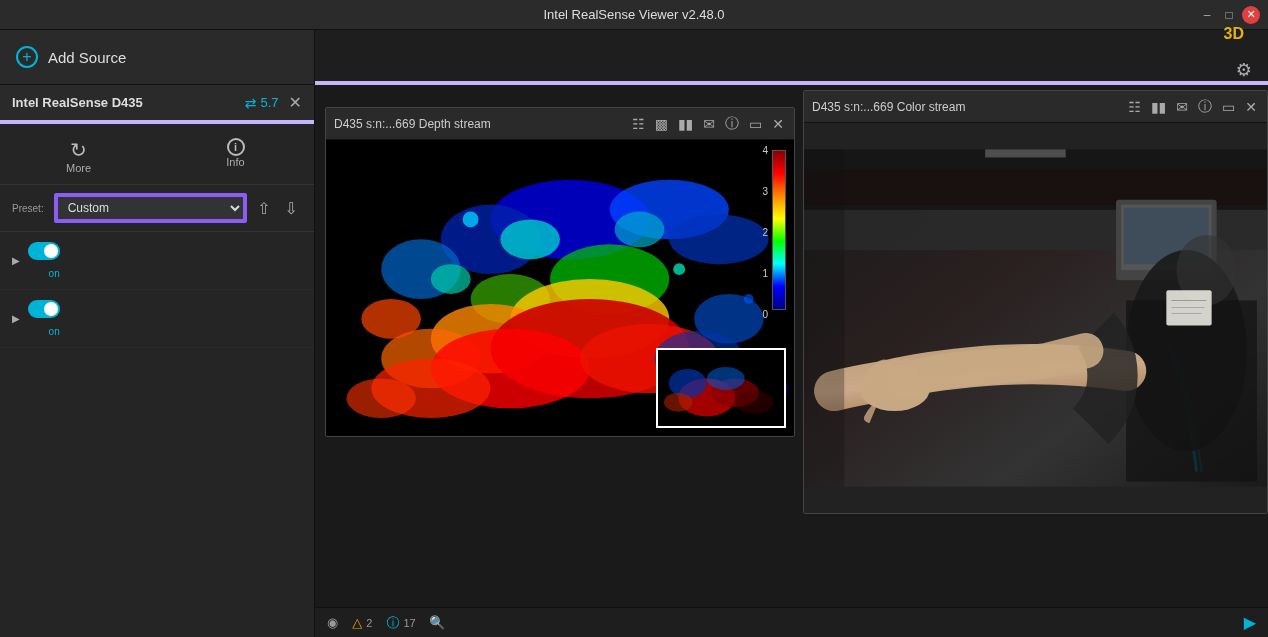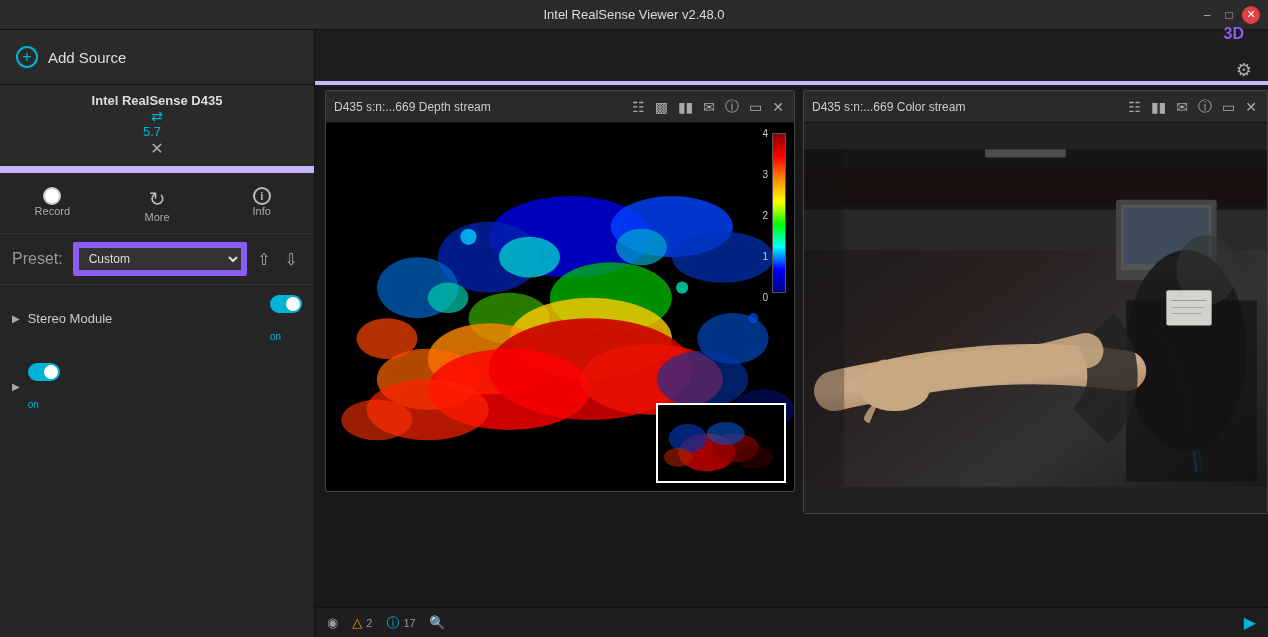--- a/index.html
+++ b/index.html
@@ -105,22 +105,21 @@
     #device-panel {
       flex: 1;
       overflow-y: auto;
     }
 
     #device-header {
       display: flex;
       align-items: center;
       padding: 8px 12px;
       background: #2a2a2a;
-      border-bottom: 7px solid #c4b5fd;
-      flex-direction: column;
+      border-bottom: 4px solid #c4b5fd;
     }
     #device-name {
       font-size: 13px;
       color: #ddd;
       font-weight: 600;
       flex: 1;
     }
     .usb-icon {
       color: #00b4d8;
       font-size: 14px;
@@ -159,28 +158,28 @@
 
     
     #preset-row {
       display: flex;
       align-items: center;
       padding: 8px 12px;
       border-bottom: 1px solid #333;
       gap: 6px;
     }
     #preset-label {
-      font-size: 16px;
+      font-size: 10px;
       color: #999;
       margin-right: 4px;
     }
     #preset-select {
       flex: 1;
       background: #333;
-      border: 6px solid #8b5cf6;
+      border: 4px solid #8b5cf6;
       color: #ddd;
       padding: 3px 6px;
       font-size: 12px;
       border-radius: 2px;
       cursor: pointer;
     }
     .preset-icon-btn {
       background: none;
       border: none;
       color: #aaa;
@@ -219,21 +218,22 @@
       width: 14px;
       height: 14px;
       background: white;
       border-radius: 50%;
       top: 2px;
       right: 2px;
     }
     .toggle-label {
       font-size: 10px;
       color: #00b4d8;
-      margin-top: 18px;
+      text-align: right;
+      margin-top: 8px;
     }
 
     
     #content-area {
       flex: 1;
       display: flex;
       flex-direction: column;
       background: #1a1a1a;
       position: relative;
     }
@@ -254,21 +254,21 @@
       font-size: 16px;
       font-weight: 600;
       cursor: pointer;
       padding: 4px 8px;
       border-radius: 3px;
     }
     .view-btn.active {
       color: #00b4d8;
     }
     .view-btn.inactive {
-      color: #8b5cf6;
+      color: #eab308;
     }
     #view-divider {
       width: 1px;
       height: 20px;
       background: #555;
     }
     .gear-btn {
       cursor: pointer;
       color: #aaa;
       font-size: 18px;
@@ -278,23 +278,23 @@
     #streams-area {
       flex: 1;
       position: relative;
       overflow: hidden;
     }
 
     
     #depth-stream {
       position: absolute;
       left: 10px;
-      top: 5px;
+      top: 22px;
       width: 470px;
-      height: 402px;
+      height: 330px;
       background: #000;
       border: 1px solid #444;
       border-radius: 2px;
     }
     #depth-stream-header {
       height: 32px;
       background: #2a2a2a;
       display: flex;
       align-items: center;
       padding: 0 8px;
@@ -488,45 +488,40 @@
 
       <div id="device-header">
         <span id="device-name">Intel RealSense D435</span>
         <span class="usb-icon">⇄</span>
         <span id="device-version">5.7</span>
         <span id="device-close">✕</span>
       </div>
 
       <div id="icon-row">
         <div class="icon-btn">
-          <div class="record-circle"></div>
-          <span class="icon-label">Record</span>
-        </div>
-        <div class="icon-btn">
           <span class="sync-icon">↻</span>
           <span class="icon-label">More</span>
         </div>
         <div class="icon-btn">
           <div class="info-icon-circle">i</div>
           <span class="icon-label">Info</span>
         </div>
       </div>
 
       <div id="preset-row">
         <span id="preset-label">Preset:</span>
         <select id="preset-select">
           <option>Custom</option>
         </select>
         <button class="preset-icon-btn">⇧</button>
         <button class="preset-icon-btn">⇩</button>
       </div>
 
       <div class="module-row">
         <span class="module-arrow">▶</span>
-        <span class="module-name">Stereo Module</span>
         <div>
           <div class="toggle-track">
             <div class="toggle-thumb"></div>
           </div>
           <div class="toggle-label">on</div>
         </div>
       </div>
 
       <div class="module-row">
         <span class="module-arrow">▶</span>

